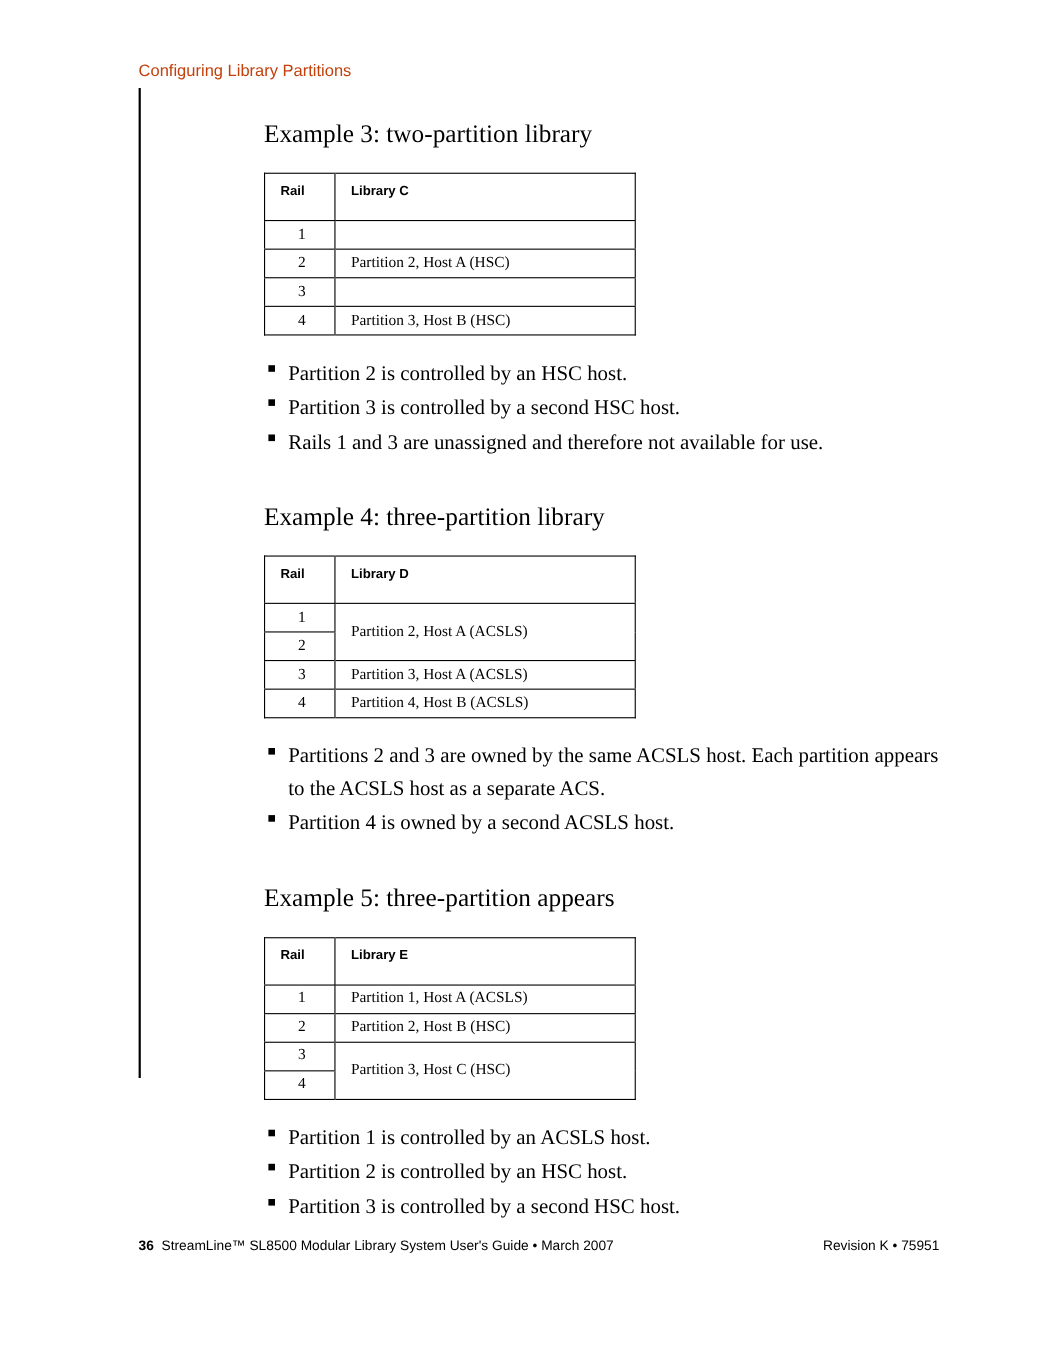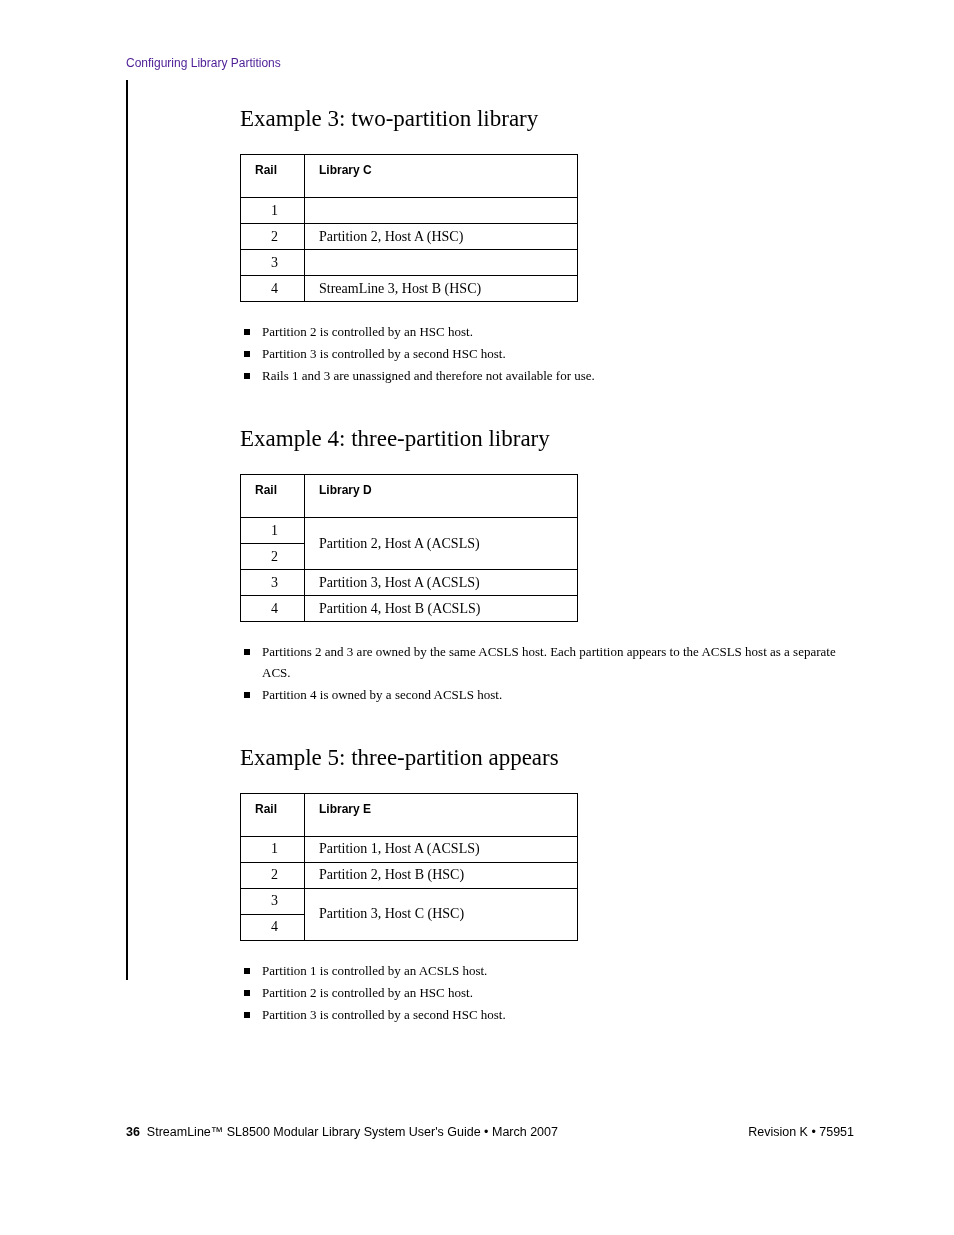--- a/index.html
+++ b/index.html
@@ -12,22 +12,22 @@
     color: #000;
     position: relative;
   }
   .page {
     position: absolute;
     left: 0; top: 0; right: 0; bottom: 0;
     padding: 56px 100px 0 126px;
   }
   .running-header {
     font-family: Helvetica, Arial, sans-serif;
-    font-size: 12px;
-    color: #4c1d95;
+    font-size: 15px;
+    color: #c2410c;
     margin-bottom: 8px;
   }
   .side-rule {
     position: absolute;
     left: 126px;
     top: 80px;
     width: 2px;
     height: 900px;
     background: #000;
   }
@@ -66,21 +66,21 @@
   }
   table.rail-table td.rail-num { text-align: center; border-right: 1px solid #000; }
   ul.bullets {
     list-style: none;
     padding: 0;
     margin: 0 0 40px 0;
   }
   ul.bullets li {
     position: relative;
     padding-left: 22px;
-    font-size: 13px;
+    font-size: 19px;
     line-height: 1.55;
     margin-bottom: 2px;
   }
   ul.bullets li::before {
     content: "";
     position: absolute;
     left: 4px;
     top: 7px;
     width: 6px; height: 6px;
     background: #000;
@@ -123,21 +123,21 @@
           <tr>
             <td class="rail-num">2</td>
             <td>Partition 2, Host A (HSC)</td>
           </tr>
           <tr>
             <td class="rail-num">3</td>
             <td></td>
           </tr>
           <tr>
             <td class="rail-num">4</td>
-            <td>StreamLine 3, Host B (HSC)</td>
+            <td>Partition 3, Host B (HSC)</td>
           </tr>
         </tbody>
     </table>
     <ul class="bullets">
         <li>Partition 2 is controlled by an HSC host.</li>
         <li>Partition 3 is controlled by a second HSC host.</li>
         <li>Rails 1 and 3 are unassigned and therefore not available for use.</li>
       </ul>
 
     <h2 class="section-title">Example 4: three-partition library</h2>

